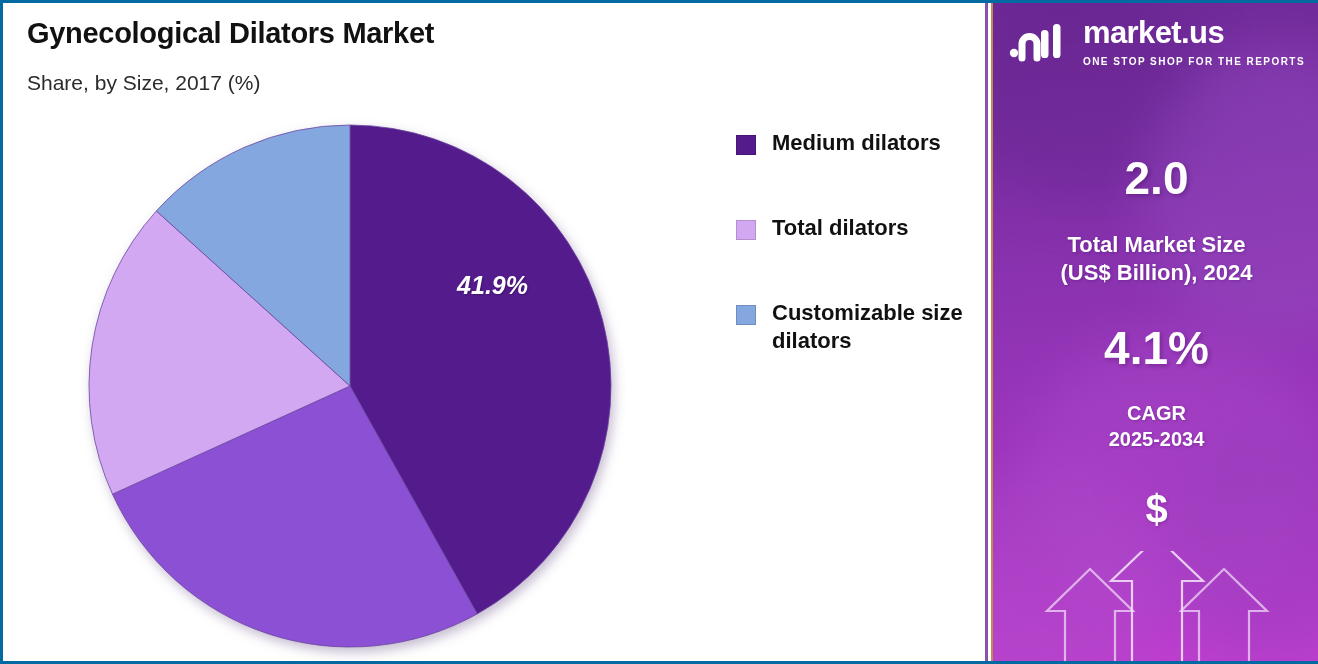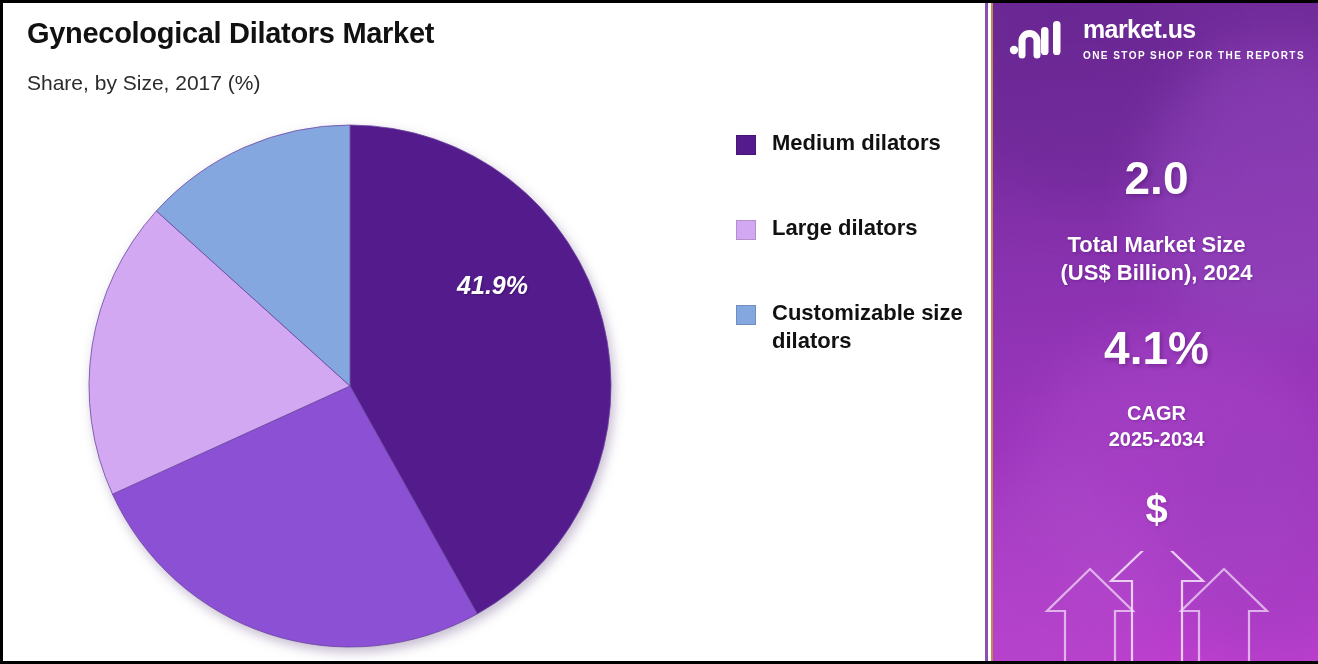--- a/index.html
+++ b/index.html
@@ -1,19 +1,19 @@
 <!DOCTYPE html>
 <html><head>
 <meta charset="utf-8">
 <style>
   html,body{margin:0;padding:0;background:#ffffff;}
   body{width:1318px;height:664px;overflow:hidden;font-family:"Liberation Sans",sans-serif;}
 
   #frame{position:relative;width:1318px;height:664px;box-sizing:border-box;
-         border:3px solid #000000;background:#ffffff;}
+         border:3px solid #0369a1;background:#ffffff;}
 
   
   #chart-panel{position:absolute;left:0;top:0;width:985px;height:658px;background:#fff;
                border-right:3px solid #8a4fb5;box-sizing:border-box;}
 
   #page-title{position:absolute;left:24px;top:14px;font-size:29px;font-weight:bold;
               color:#111;letter-spacing:-0.3px;white-space:nowrap;}
   #page-subtitle{position:absolute;left:24px;top:68px;font-size:21px;color:#2b2b2b;
                  white-space:nowrap;}
 
@@ -40,21 +40,21 @@
   .blob1{left:-40px;top:-20px;width:260px;height:220px;background:#5d2288;}
   .blob2{left:150px;top:40px;width:260px;height:300px;background:#9a55c8;}
   .blob3{left:30px;top:330px;width:300px;height:280px;background:#b04fd0;}
   .blob4{left:170px;top:420px;width:220px;height:240px;background:#8e3cb5;}
   .blob5{left:-60px;top:470px;width:220px;height:220px;background:#a94ec6;}
 
   #logo{position:absolute;left:0;top:14px;width:327px;display:flex;justify-content:center;
         align-items:center;gap:11px;}
   #logo-mark{width:64px;height:40px;}
   #logo-text{color:#fff;}
-  #logo-word{font-size:25px;font-weight:bold;letter-spacing:-.6px;line-height:1;}
+  #logo-word{font-size:31px;font-weight:bold;letter-spacing:-.6px;line-height:1;}
   #logo-tag{font-size:10px;letter-spacing:1.45px;font-weight:bold;margin-top:8px;
             white-space:nowrap;text-align:center;}
 
   .stat-big{position:absolute;width:327px;text-align:center;color:#fff;font-size:46px;
             font-weight:bold;text-shadow:2px 2px 4px rgba(60,10,90,.35);}
   .stat-cap{position:absolute;width:327px;text-align:center;color:#fff;font-size:22px;
             font-weight:bold;line-height:1.28;text-shadow:1px 1px 3px rgba(60,10,90,.3);}
   .stat-cap.small{font-size:20px;}
   #mv-value{top:148px;}
   #mv-caption{top:228px;}
@@ -90,21 +90,21 @@
     <div id="legend">
 
       <div class="legend-item">
         <span class="legend-swatch" style="background: rgb(84, 27, 140);"></span>
         <span class="legend-label">Medium dilators</span>
       </div>
 
 
       <div class="legend-item">
         <span class="legend-swatch" style="background: rgb(211, 168, 242);"></span>
-        <span class="legend-label">Large dilators</span>
+        <span class="legend-label">Total dilators</span>
       </div>
 
       <div class="legend-item">
         <span class="legend-swatch" style="background: rgb(133, 167, 224);"></span>
         <span class="legend-label">Customizable size dilators</span>
       </div>
 
     </div>
   </div>
 

